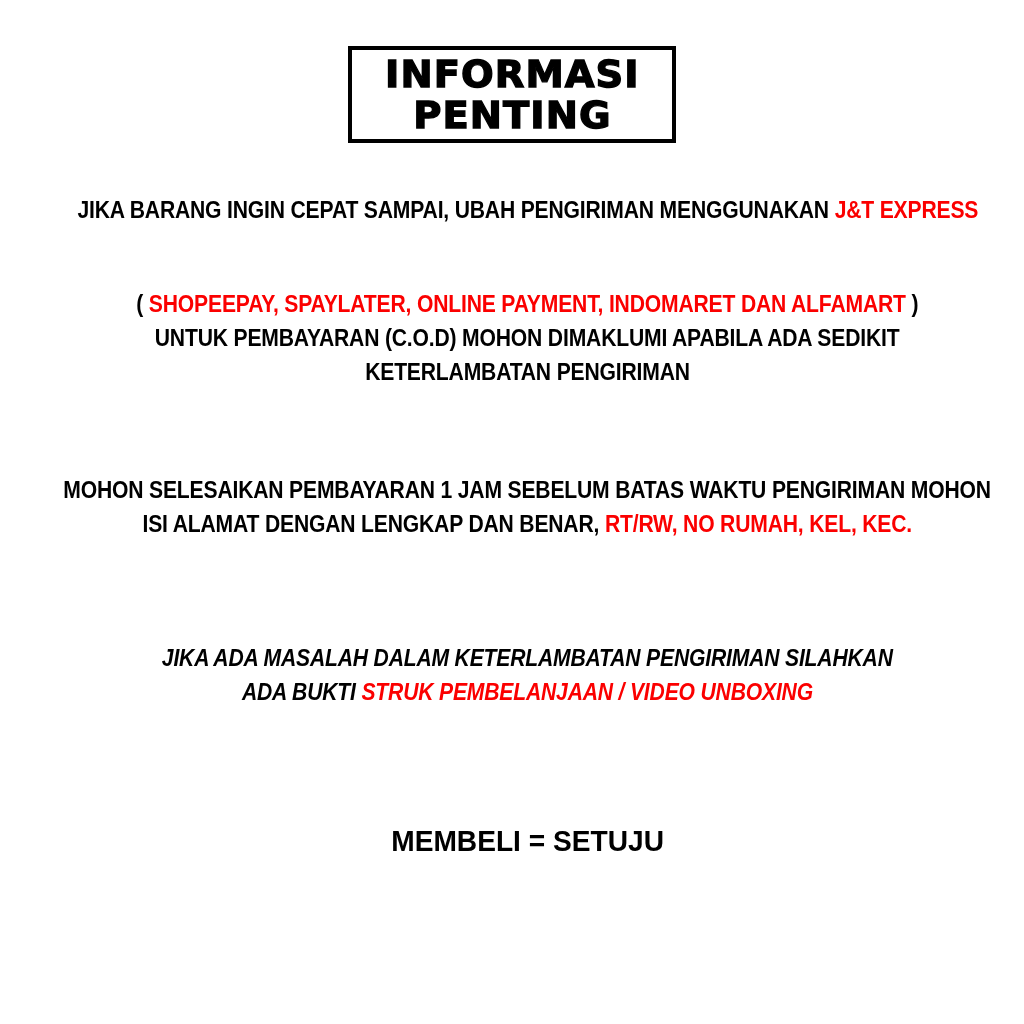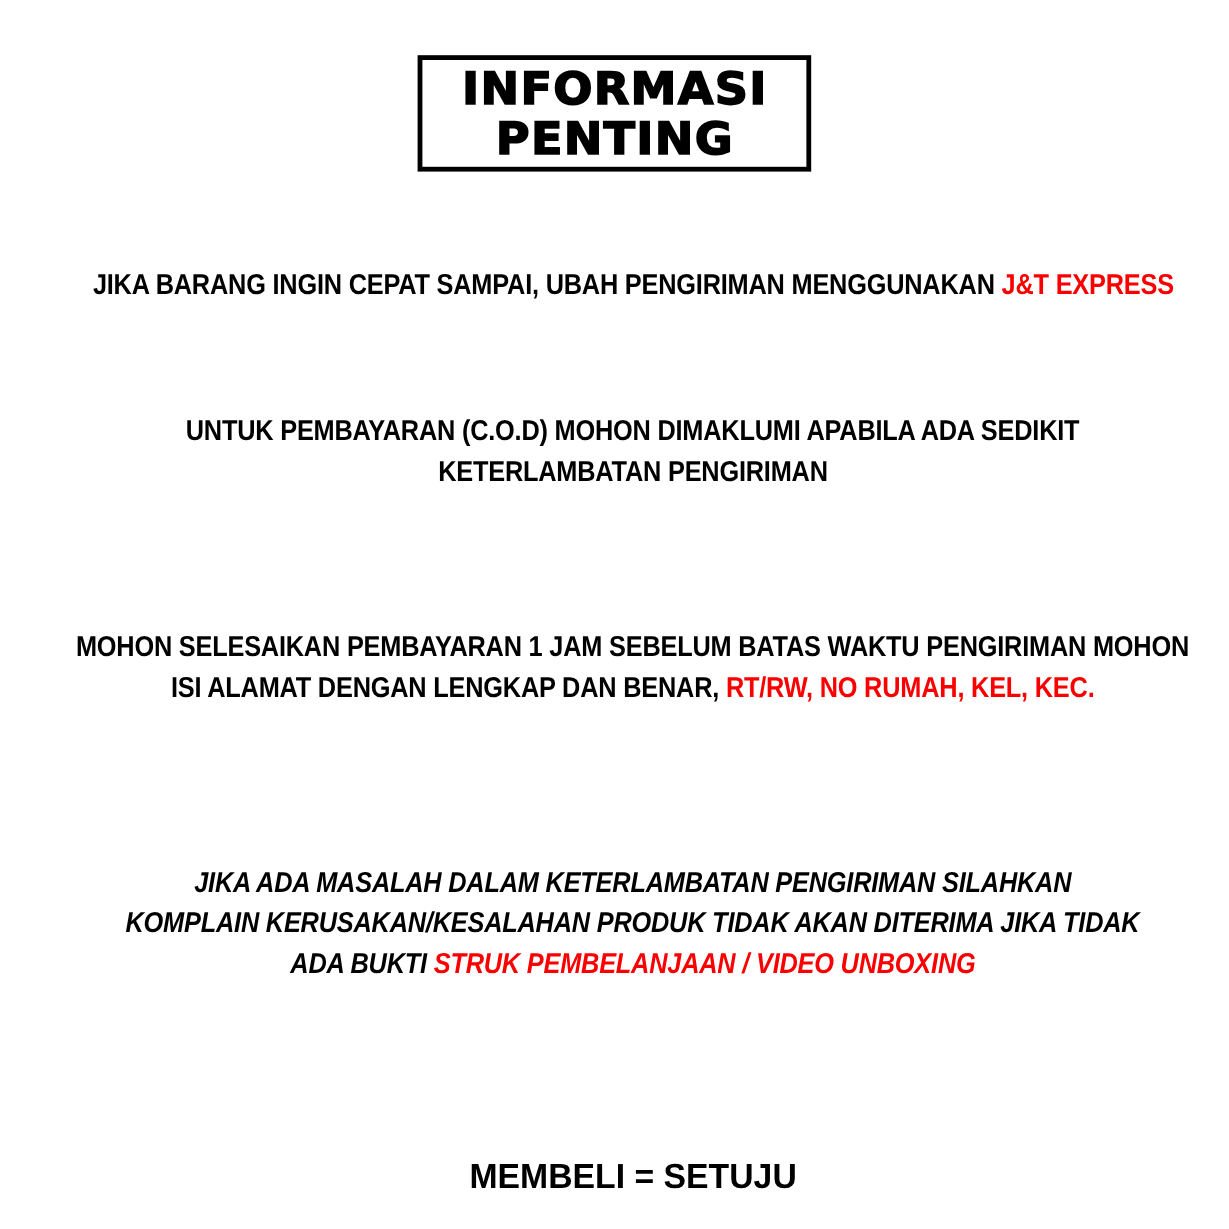--- a/index.html
+++ b/index.html
@@ -9,21 +9,20 @@
     width: 1024px;
     height: 1024px;
     background: var(--bg, #ffffff);
     color: var(--ink, #000000);
     font-family: "Liberation Sans", sans-serif;
     font-weight: 700;
     display: flex;
     flex-direction: column;
     align-items: center;
     overflow: hidden;
-    gap: 28px;
   }
 
   .header-box {
     margin-top: 46px;
     height: 97px;
     min-width: 328px;
     border: 4px solid var(--ink, #000000);
     padding: 4px 18px;
     display: flex;
     flex-direction: column;
@@ -78,20 +77,23 @@
   </div>
 
   <div class="para para-shipping">
     <div class="line">
       <span class="ln"><span>JIKA BARANG INGIN CEPAT SAMPAI, UBAH PENGIRIMAN MENGGUNAKAN </span><span class="red">J&amp;T EXPRESS</span></span>
     </div>
   </div>
 
   <div class="para para-payment">
     <div class="line">
+      <span class="ln"><span>( </span><span class="red">SHOPEEPAY, SPAYLATER, ONLINE PAYMENT, INDOMARET DAN ALFAMART</span><span> )</span></span>
+    </div>
+    <div class="line">
       <span class="ln"><span>UNTUK PEMBAYARAN (C.O.D) MOHON DIMAKLUMI APABILA ADA SEDIKIT</span></span>
     </div>
     <div class="line">
       <span class="ln"><span>KETERLAMBATAN PENGIRIMAN</span></span>
     </div>
   </div>
 
   <div class="para para-deadline">
     <div class="line">
       <span class="ln"><span>MOHON SELESAIKAN PEMBAYARAN 1 JAM SEBELUM BATAS WAKTU PENGIRIMAN MOHON</span></span>
@@ -99,23 +101,20 @@
     <div class="line">
       <span class="ln"><span>ISI ALAMAT DENGAN LENGKAP DAN BENAR, </span><span class="red">RT/RW, NO RUMAH, KEL, KEC.</span></span>
     </div>
   </div>
 
   <div class="para para-complaint">
     <div class="line">
       <span class="ln"><span>JIKA ADA MASALAH DALAM KETERLAMBATAN PENGIRIMAN SILAHKAN</span></span>
     </div>
     <div class="line">
-      <span class="ln"><span>KOMPLAIN KERUSAKAN/KESALAHAN PRODUK TIDAK AKAN DITERIMA JIKA TIDAK</span></span>
-    </div>
-    <div class="line">
       <span class="ln"><span>ADA BUKTI </span><span class="red">STRUK PEMBELANJAAN / VIDEO UNBOXING</span></span>
     </div>
   </div>
 
   <div class="line footer-line">
     <span class="ln"><span>MEMBELI = SETUJU</span></span>
   </div>
 
 </div>
 

